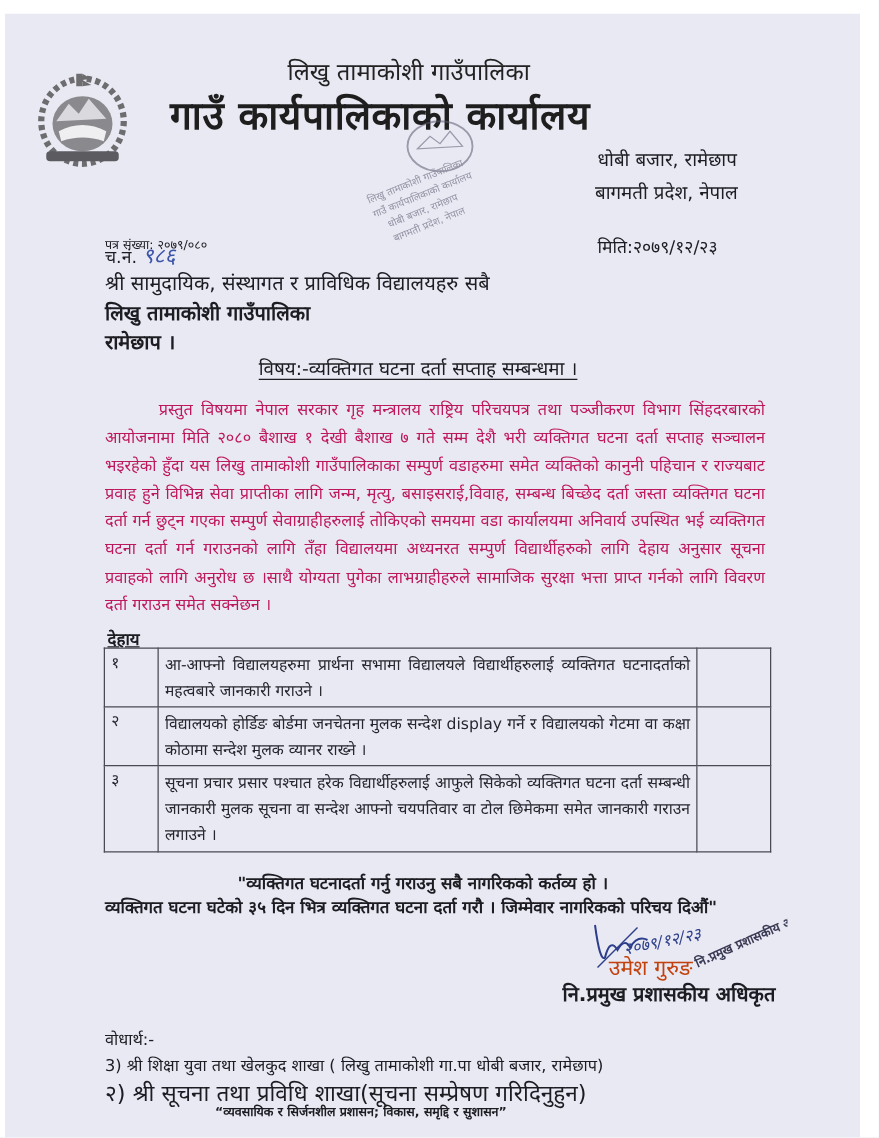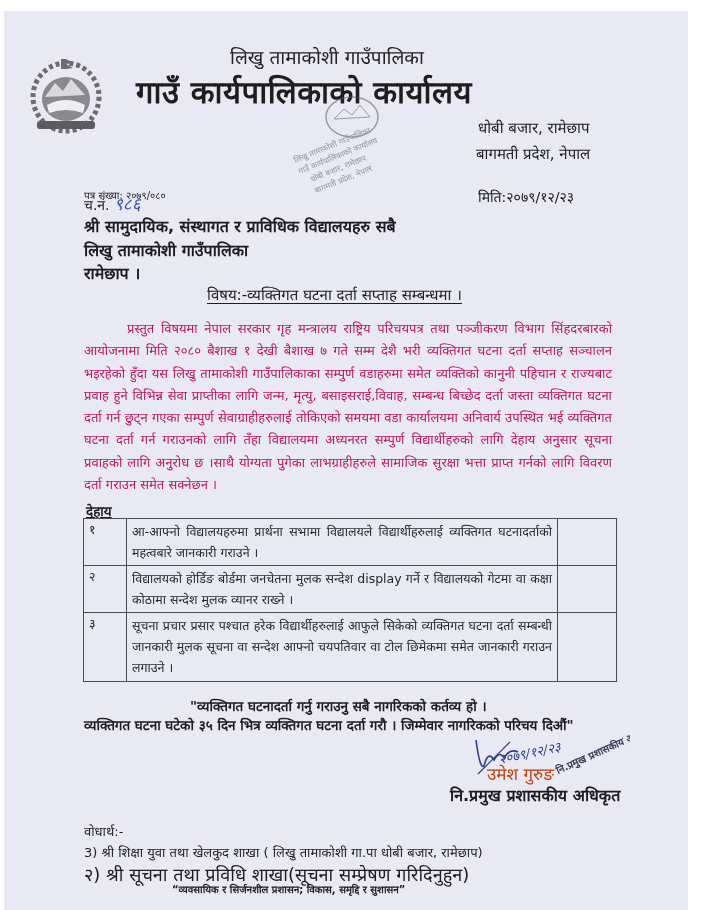--- a/index.html
+++ b/index.html
@@ -20,21 +20,21 @@
   .addr1 { left: 478px; top: 117px; font-size: 15px; }
   .addr2 { left: 476px; top: 143px; font-size: 15px; }
 
   .office-stamp { position: absolute; left: 290px; top: 95px; width: 115px; height: 100px; opacity: 0.55; }
 
   .ref-no { left: 84px; top: 188px; font-size: 10px; }
   .challan { left: 84px; top: 192px; font-size: 14px; }
   .challan .hand { font-family: "DejaVu Serif", serif; font-style: italic; color: #3b54a8; font-size: 17px; }
   .date { left: 478px; top: 187px; font-size: 14px; }
 
-  .recipient1 { left: 84px; top: 215px; font-size: 16px; font-weight: bold; }
+  .recipient1 { left: 84px; top: 215px; font-size: 16px; font-weight: normal; }
   .recipient2 { left: 84px; top: 239px; font-size: 16px; font-weight: bold; }
   .recipient3 { left: 84px; top: 262px; font-size: 16px; font-weight: bold; }
 
   .subject { left: 207px; top: 284px; font-size: 15px; text-decoration: underline; text-underline-offset: 3px; }
 
   .body-para {
     position: absolute; left: 84px; top: 318px; width: 528px;
     font-size: 13px; line-height: 22.3px; text-align: justify; text-indent: 43px; color: #be185d;
   }
 

